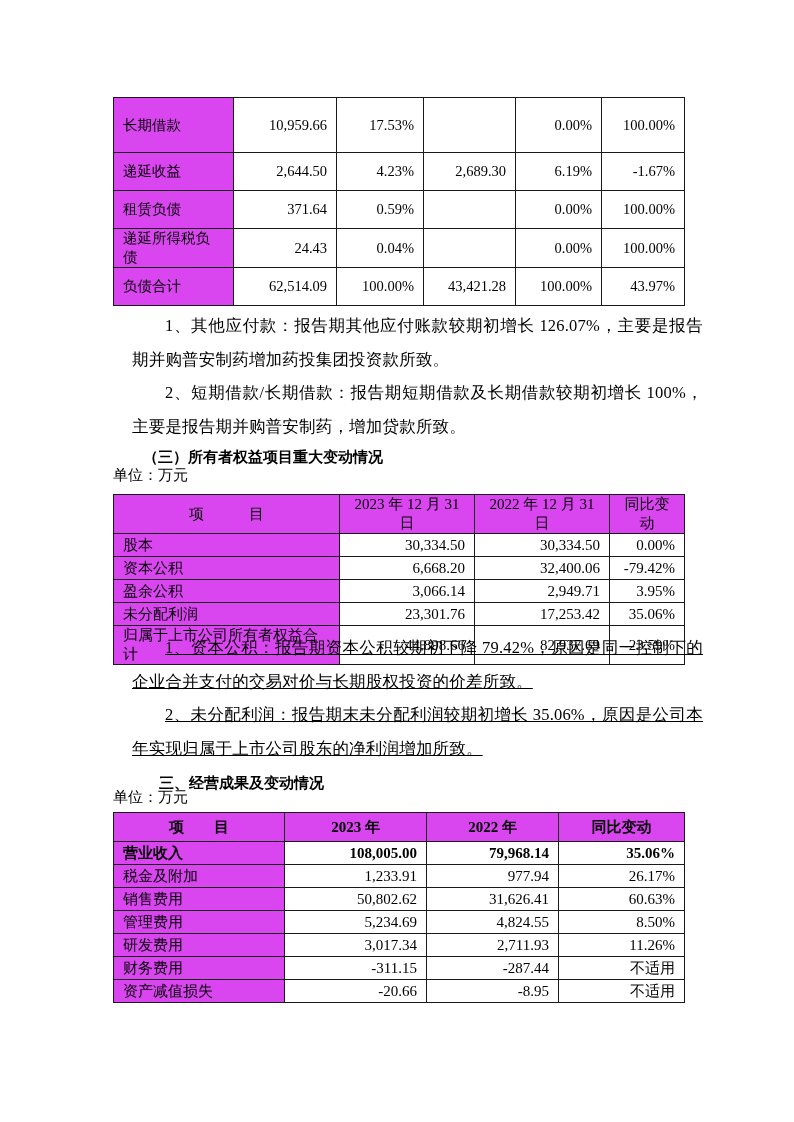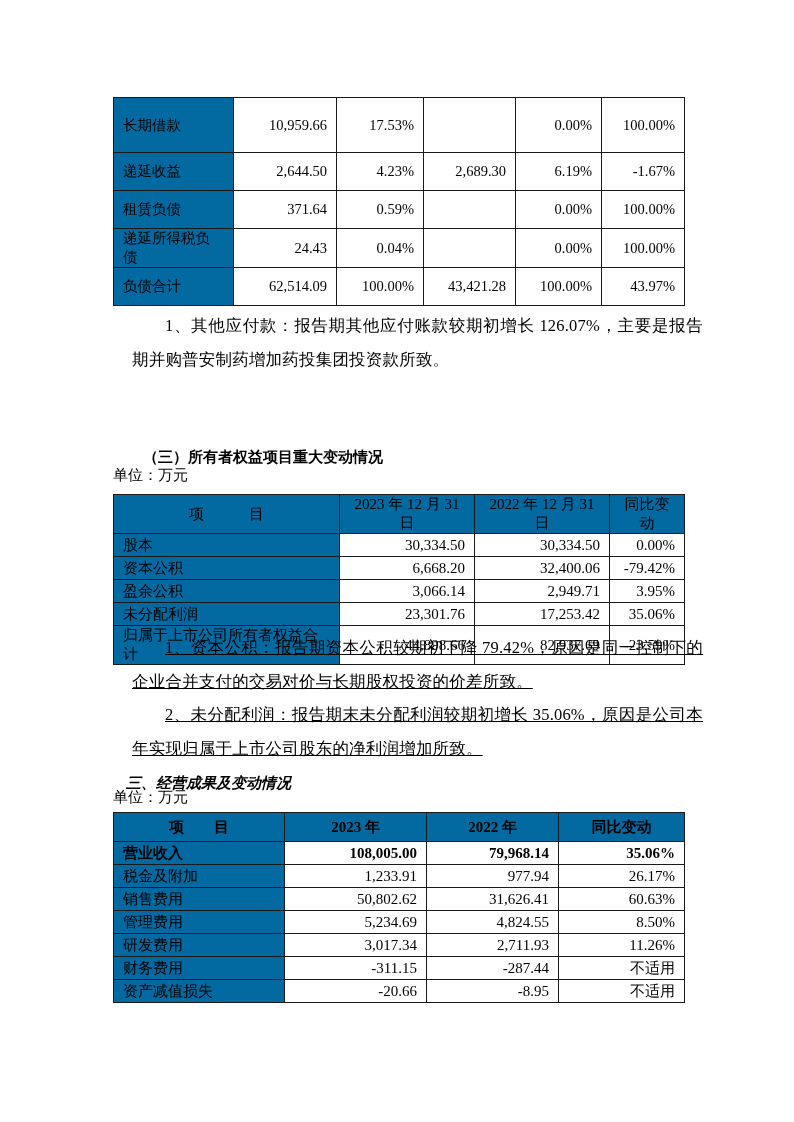--- a/index.html
+++ b/index.html
@@ -9,21 +9,21 @@
     font-family:"Liberation Serif","DejaVu Serif",serif;
     color:#000;
   }
   .abs { position:absolute; }
   .doc-table { border-collapse:collapse; table-layout:fixed; width:571px; }
   .doc-table td, .doc-table th {
     border:1px solid #1a1a1a; overflow:hidden;
     font-weight:normal; vertical-align:middle;
     padding:0 9px; font-size:15px;
   }
-  .shade { background:#0369a1; }
+  .shade { background:#d946ef; }
   .lbl { text-align:left; }
   .num { text-align:right; }
   .ctr { text-align:center; }
   .bold, .bold td { font-weight:bold; }
   
   #t1 td { font-size:14.5px; }
   #t1 tr.r-tall td { height:55px; }
   #t1 tr.r-std  td { height:38px; }
   
   #t2 tr td { height:23px; }
@@ -95,20 +95,21 @@
       <td class="num">100.00%</td>
       <td class="num">43,421.28</td>
       <td class="num">100.00%</td>
       <td class="num">43.97%</td>
     </tr>
   </tbody>
 </table>
 
 <div class="abs" style="left:113px; top:309px;">
   <p class="para">1、其他应付款：报告期其他应付账款较期初增长 126.07%，主要是报告期并购普安制药增加药投集团投资款所致。</p>
+  <p class="para">2、短期借款/长期借款：报告期短期借款及长期借款较期初增长 100%，主要是报告期并购普安制药，增加贷款所致。</p>
 </div>
 
 <div class="heading abs" style="left:113px; top:440px;">（三）所有者权益项目重大变动情况</div>
 <div class="unit-label abs" style="left:113px; top:466px;">单位：万元</div>
 
 <table id="t2" class="doc-table abs" style="left:113px; top:494px;">
   <colgroup>
     <col style="width:226px">
       <col style="width:135px">
       <col style="width:135px">
@@ -152,21 +153,21 @@
       <td class="num">-23.59%</td>
     </tr>
   </tbody>
 </table>
 
 <div class="abs" style="left:113px; top:631px;text-decoration:underline;">
   <p class="para">1、资本公积：报告期资本公积较期初下降 79.42%，原因是同一控制下的企业合并支付的交易对价与长期股权投资的价差所致。</p>
   <p class="para">2、未分配利润：报告期末未分配利润较期初增长 35.06%，原因是公司本年实现归属于上市公司股东的净利润增加所致。</p>
 </div>
 
-<div class="heading abs" style="left:96px; top:766px;font-style:italic;">三、经营成果及变动情况</div>
+<div class="heading abs" style="left:129px; top:766px;">三、经营成果及变动情况</div>
 <div class="unit-label abs" style="left:113px; top:788px;">单位：万元</div>
 
 <table id="t3" class="doc-table abs" style="left:113px; top:812px;">
   <colgroup>
     <col style="width:171px">
       <col style="width:142px">
       <col style="width:132px">
       <col style="width:126px">
   </colgroup>
   <tbody>

